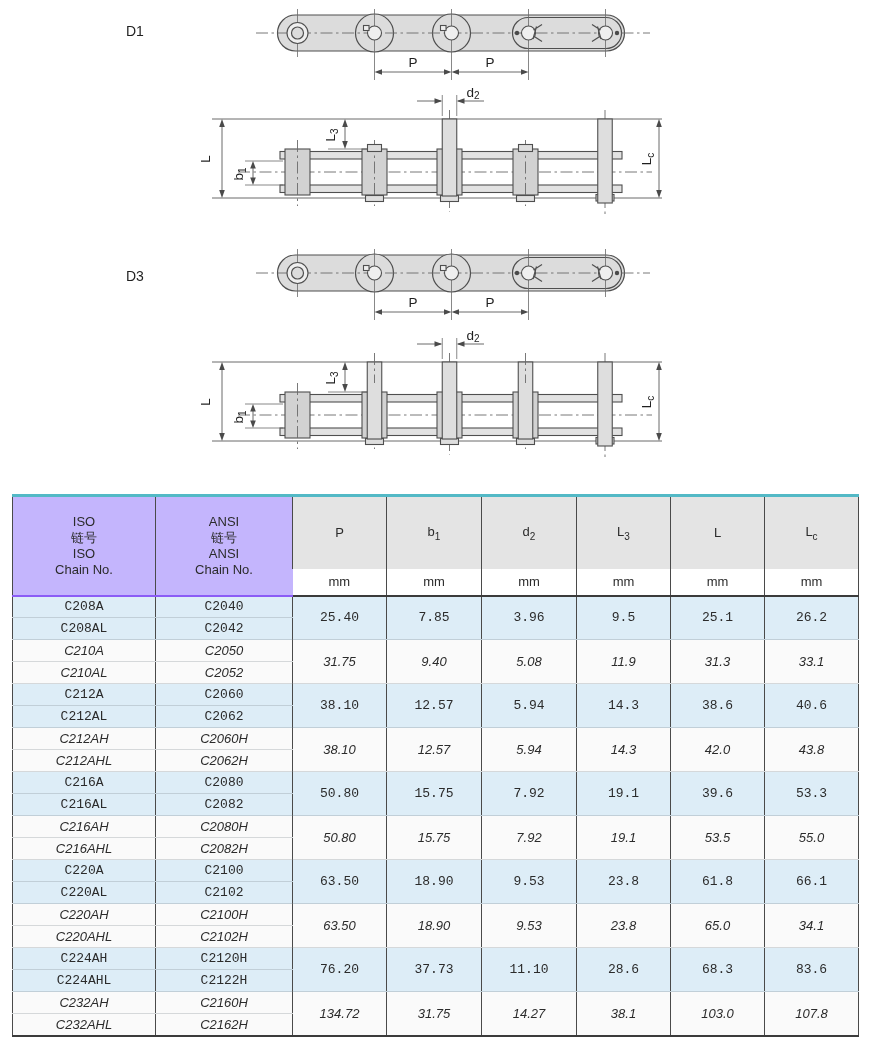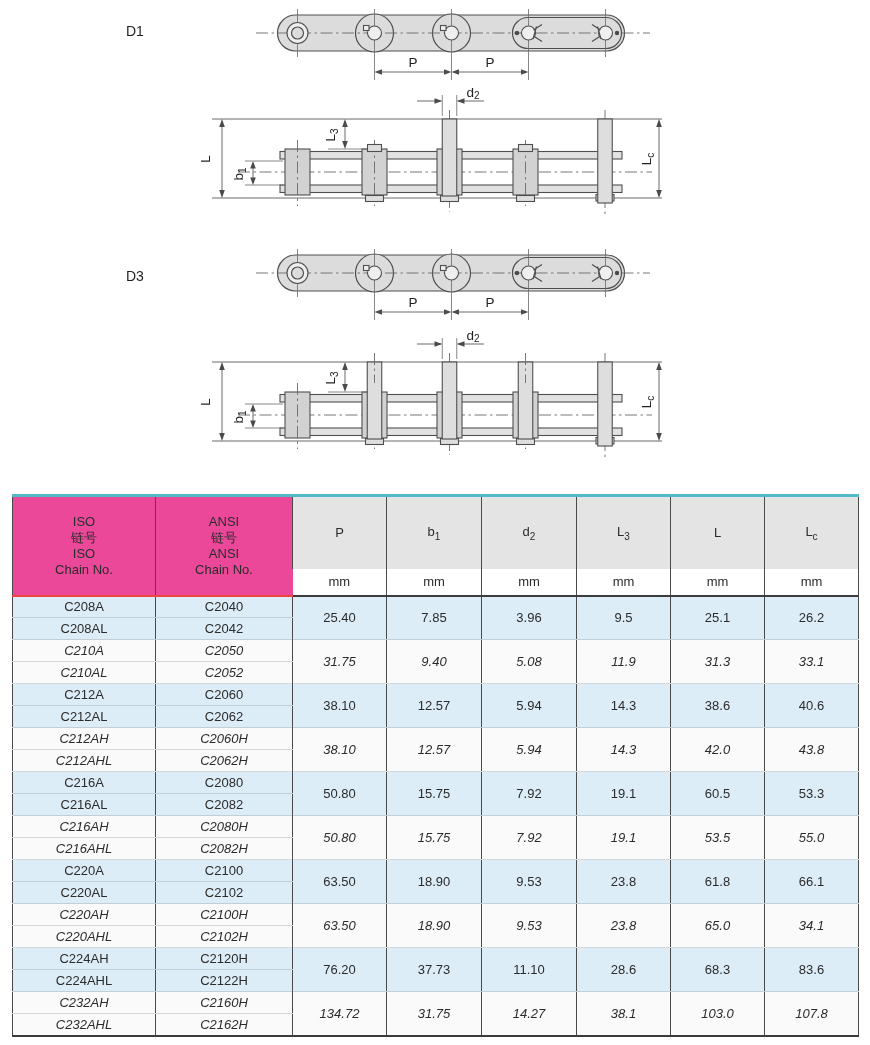--- a/index.html
+++ b/index.html
@@ -28,25 +28,25 @@
                 border-collapse:collapse; table-layout:fixed;
                 border-left:1px solid #4a4a4a; border-right:1px solid #4a4a4a;
                 border-top:3px solid #53b9c6; border-bottom:2px solid #3b3b3b; }
   #spec-table th, #spec-table td { border-left:1px solid #4a4a4a; padding:0;
                 text-align:center; font-weight:normal; font-size:13px; }
   #spec-table th:first-child, #spec-table td:first-child { border-left:none; }
   tr.h1 { height:73px; }
   tr.h1 .dim-h { background:#e4e4e4; }
   tr.h2 { height:27px;margin-left:36px; }
   tr.h2 th { border-bottom:2px solid #3b3b3b; font-size:12.5px; }
-  th.chain-h { background:#ec4899; border-bottom:2px solid #ef4444; }
+  th.chain-h { background:#c4b5fd; border-bottom:2px solid #8b5cf6; }
   th.chain-h div { line-height:16px; }
   tbody tr { height:22px; }
   tbody td { border-bottom:1px solid rgba(130,140,145,0.30); }
-  tr.rb { background:#ddedf7; }
+  tr.rb { background:#ddedf7;font-family:Liberation Mono, monospace; }
   tr.rw { background:#fafafa;font-style:italic; }
   sub { font-size:10px; }
 </style>
 </head>
 <body>
 
 <svg id="diagram-area" viewBox="0 0 870 492" width="870" height="492" xmlns="http://www.w3.org/2000/svg">
   <defs>
 
     <g id="top-chain">
@@ -265,21 +265,21 @@
       <td>C2062H</td>
     </tr>
 
     <tr class="rb">
       <td>C216A</td>
       <td>C2080</td>
       <td rowspan="2">50.80</td>
       <td rowspan="2">15.75</td>
       <td rowspan="2">7.92</td>
       <td rowspan="2">19.1</td>
-      <td rowspan="2">60.5</td>
+      <td rowspan="2">39.6</td>
       <td rowspan="2">53.3</td>
     </tr>
     <tr class="rb">
       <td>C216AL</td>
       <td>C2082</td>
     </tr>
 
     <tr class="rw">
       <td>C216AH</td>
       <td>C2080H</td>

